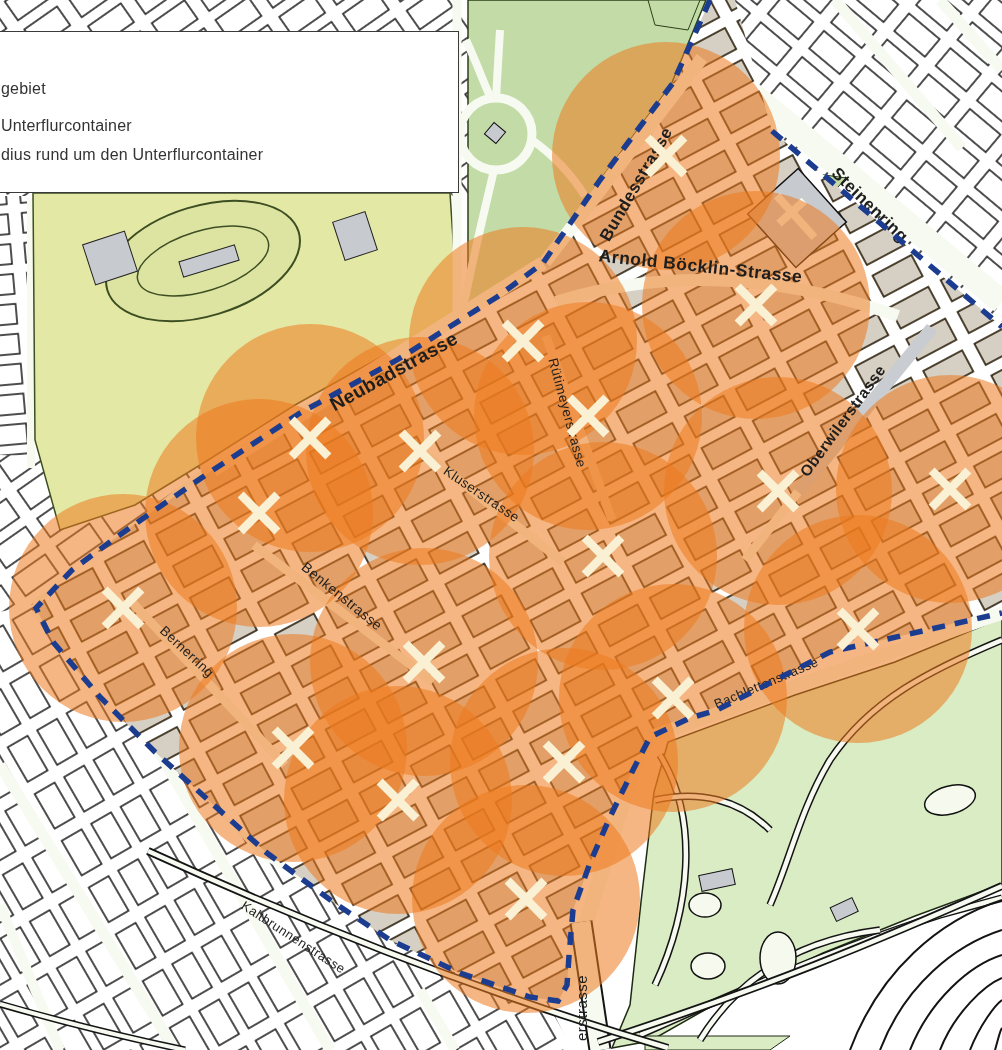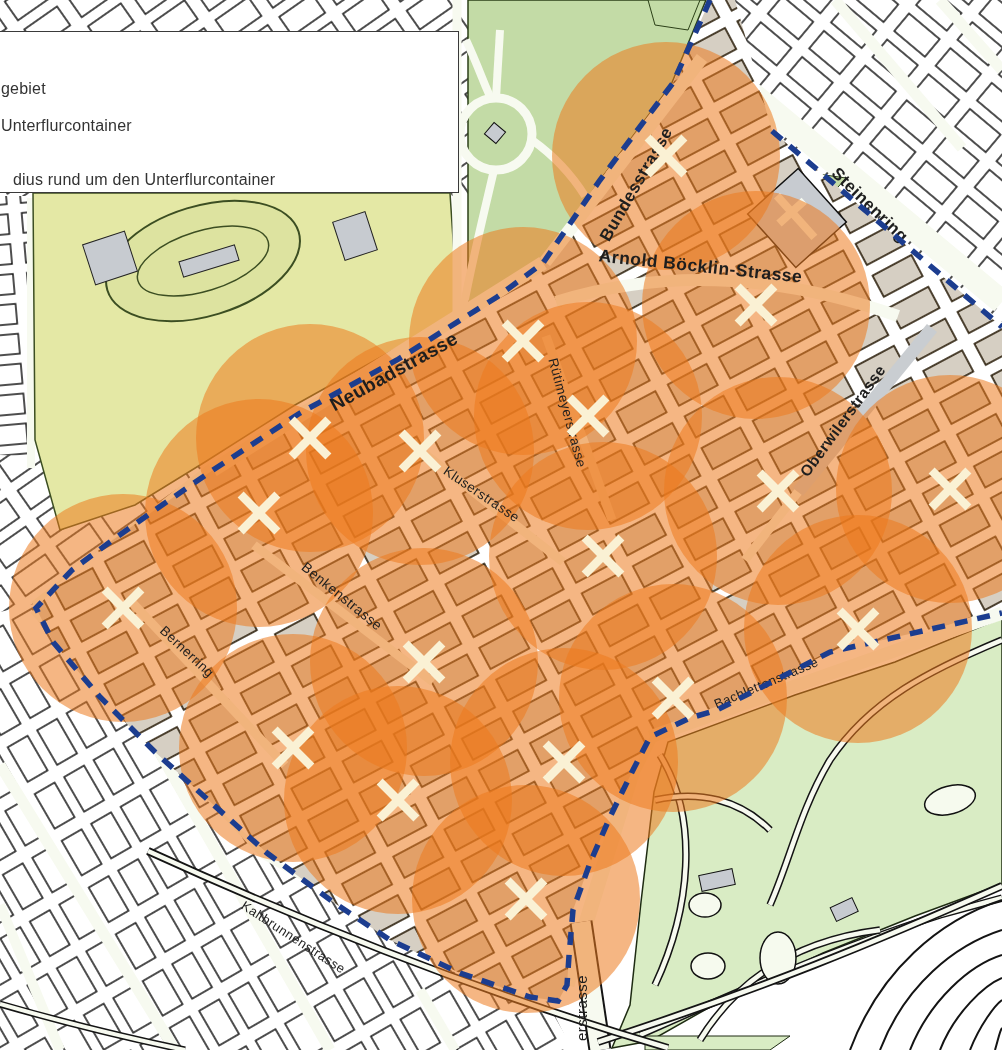--- a/index.html
+++ b/index.html
@@ -3,21 +3,21 @@
 <meta charset="utf-8">
 <style>
   html,body{margin:0;padding:0;background:#ffffff;}
   #stage{position:relative;width:1002px;height:1050px;overflow:hidden;background:#fff;
          font-family:"Liberation Sans",sans-serif;}
   #map-svg{position:absolute;left:0;top:0;}
   #legend{position:absolute;left:-12px;top:31px;width:471px;height:162px;background:#ffffff;
           border:1.4px solid #3a3a3a;box-sizing:border-box;}
   #legend span{position:absolute;left:12px;font-size:16px;color:var(--legend_text,#333);
                white-space:nowrap;letter-spacing:0.2px;}
-  .lg-r1{top:48px;} .lg-r2{top:85px;text-align:right;} .lg-r3{top:139px;padding-left:12px;}
+  .lg-r1{top:48px;} .lg-r2{top:85px;text-align:right;} .lg-r3{top:114px;}
   .street-label{fill:var(--street_label,#1e1e1e);letter-spacing:0.5px;}
   .boundary{fill:none;stroke:var(--boundary,#1c3d8f);stroke-width:5.5;stroke-dasharray:13 10;}
   .xmark line{stroke:var(--x_mark,#faf1d4);stroke-width:8.5;}
   .rcirc{fill:var(--radius_fill,rgba(236,122,30,0.55));}
   .blackline{stroke:var(--line_black,#141414);fill:none;}
   .wpath{stroke:var(--path_white,#f7faf0);fill:none;}
 </style>
 </head>
 <body>
 

